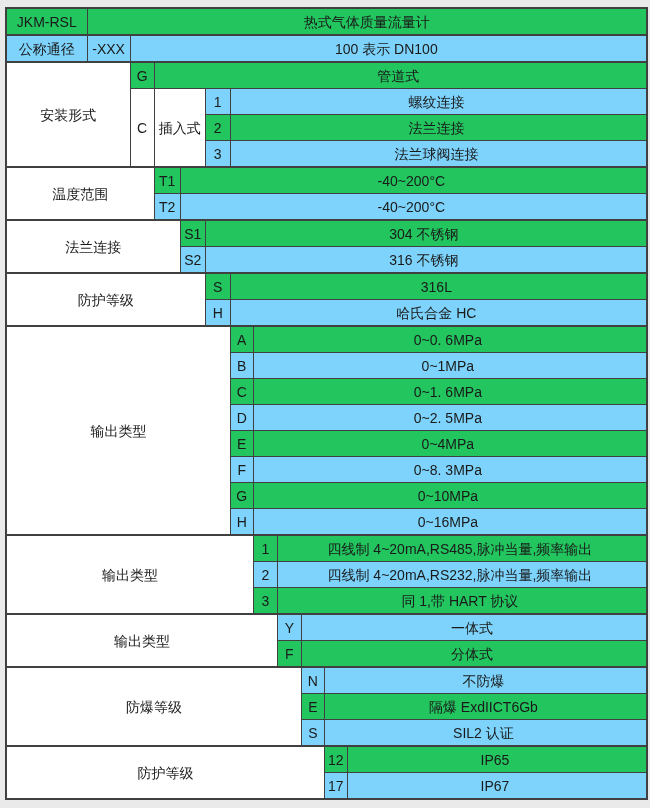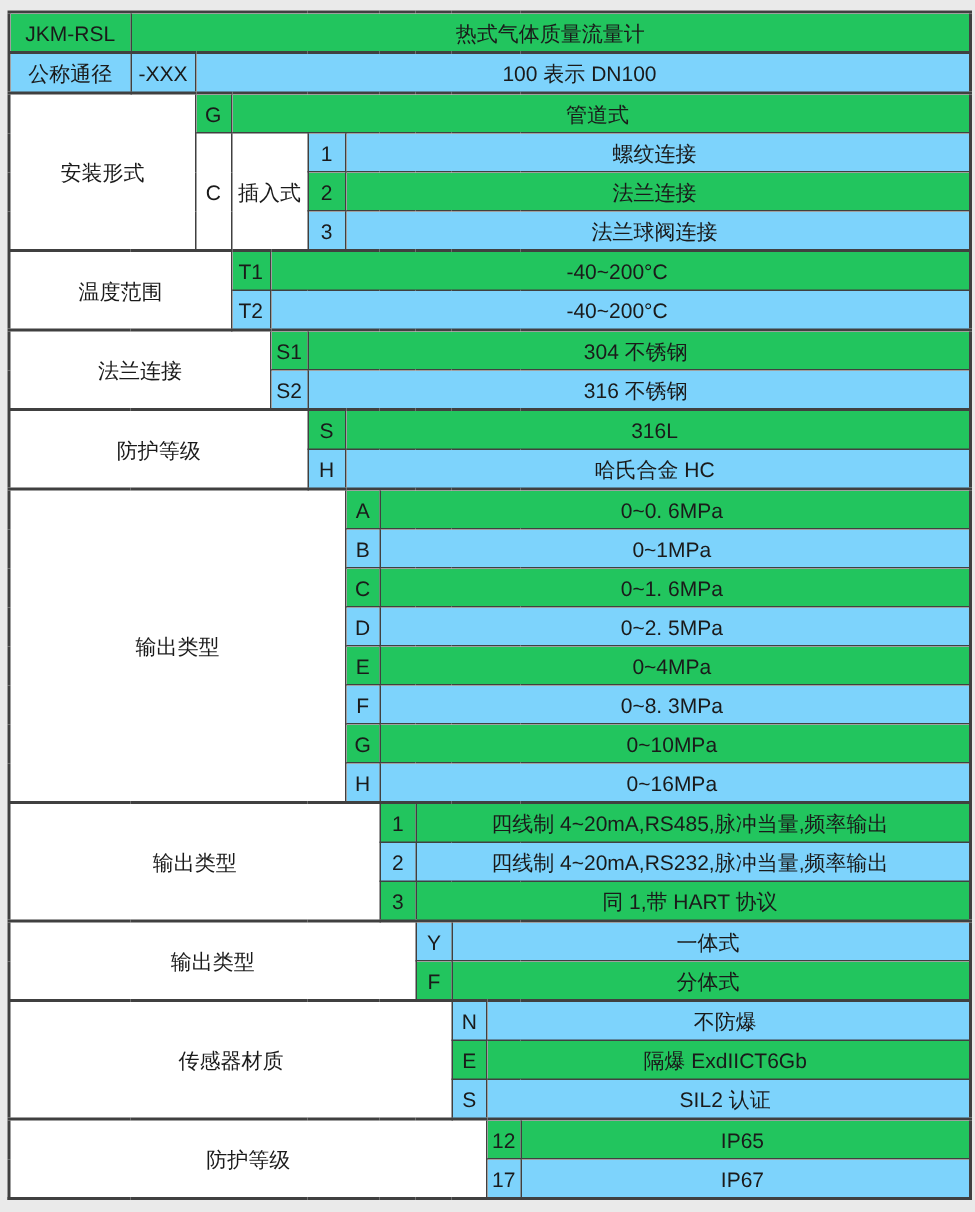--- a/index.html
+++ b/index.html
@@ -173,21 +173,21 @@
       <td class="c lbl" colspan="8" rowspan="2">输出类型</td>
       <td class="c">Y</td>
       <td class="d" colspan="3">一体式</td>
     </tr>
     <tr class="b">
       <td class="c">F</td>
       <td class="d" colspan="3">分体式</td>
     </tr>
 
     <tr class="w sec">
-      <td class="c lbl" colspan="9" rowspan="3">传感器材质</td>
+      <td class="c lbl" colspan="9" rowspan="3">防爆等级</td>
       <td class="c">N</td>
       <td class="d" colspan="2">不防爆</td>
     </tr>
     <tr class="b">
       <td class="c">E</td>
       <td class="d" colspan="2">隔爆 ExdIICT6Gb</td>
     </tr>
     <tr class="w">
       <td class="c">S</td>
       <td class="d" colspan="2">SIL2 认证</td>

